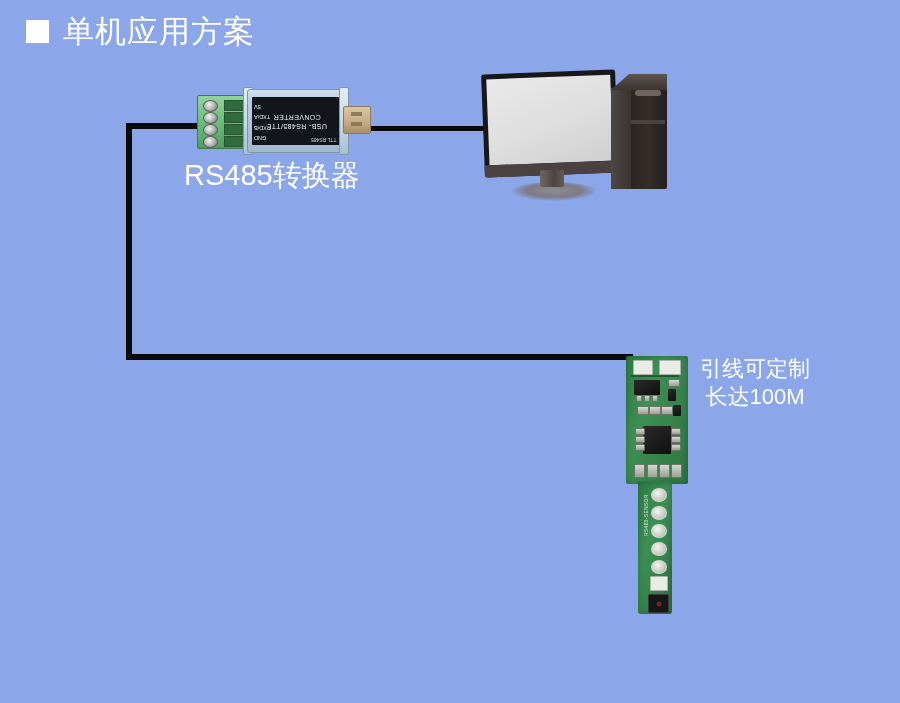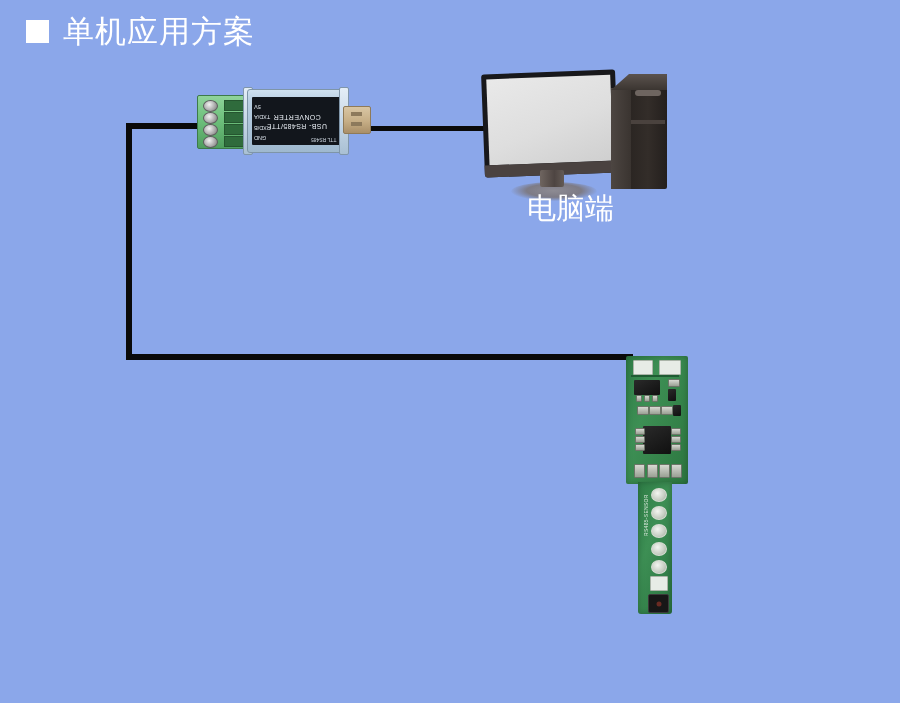--- a/index.html
+++ b/index.html
@@ -478,40 +478,40 @@
           <div>CONVERTER</div>
         </div>
         <div class="conv-foot">TTL          RS485</div>
       </div>
     </div>
 
     <div class="conv-shell-r"></div>
     <div class="conv-usb"></div>
   </div>
 
+  <div class="label label-converter">RS485转换器</div>
 
   <div id="computer">
     <div class="monitor">
       <div class="monitor-bezel"></div>
       <div class="monitor-screen"></div>
       <div class="monitor-chin"></div>
     </div>
     <div class="monitor-base"></div>
     <div class="monitor-neck"></div>
 
     <div class="tower">
       <div class="tower-front"></div>
       <div class="tower-side"></div>
       <div class="tower-top"></div>
       <div class="tower-slot"></div>
       <div class="tower-line"></div>
     </div>
   </div>
 
-  <div class="label label-pc">电脑端</div>
 
 
   <div id="pcb">
     <div class="pcb-wide">
       <span class="c-white" style="left:7px;  top:4px;  width:18px; height:13px;"></span>
       <span class="c-white" style="left:33px; top:4px;  width:20px; height:13px;"></span>
       <span class="c-track" style="left:5px;  top:19px; width:48px; height:2px;"></span>
       <span class="c-black" style="left:8px;  top:24px; width:26px; height:15px;"></span>
       <span class="c-smd" style="left:10px; top:39px; width:4px;  height:5px;"></span>
       <span class="c-smd" style="left:18px; top:39px; width:4px;  height:5px;"></span>
@@ -542,14 +542,18 @@
       <span class="c-pad" style="left:13px; top:6px;  width:14px; height:12px;"></span>
       <span class="c-pad" style="left:13px; top:24px; width:14px; height:12px;"></span>
       <span class="c-pad" style="left:13px; top:42px; width:14px; height:12px;"></span>
       <span class="c-pad" style="left:13px; top:60px; width:14px; height:12px;"></span>
       <span class="c-pad" style="left:13px; top:78px; width:14px; height:12px;"></span>
       <span class="c-white" style="left:12px; top:94px; width:16px; height:13px;"></span>
       <span class="c-sensor" style="left:10px; top:112px; width:19px; height:17px;"></span>
     </div>
   </div>
 
+  <div class="label label-lead">
+    <span>引线可定制</span>
+    <span class="l2">长达100M</span>
+  </div>
 
 </div>
 
 </body></html>

